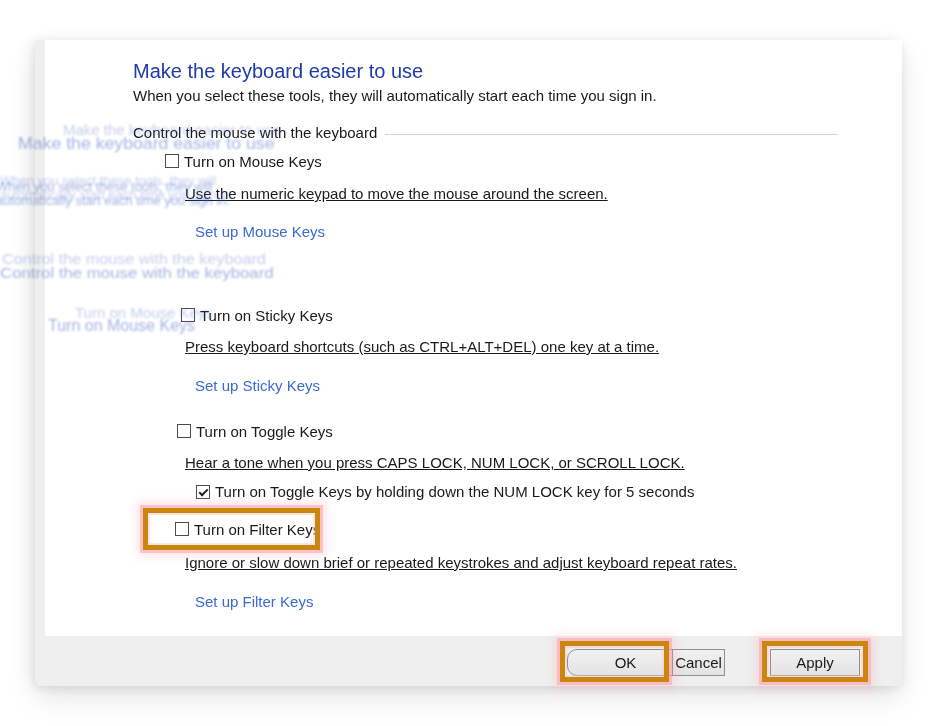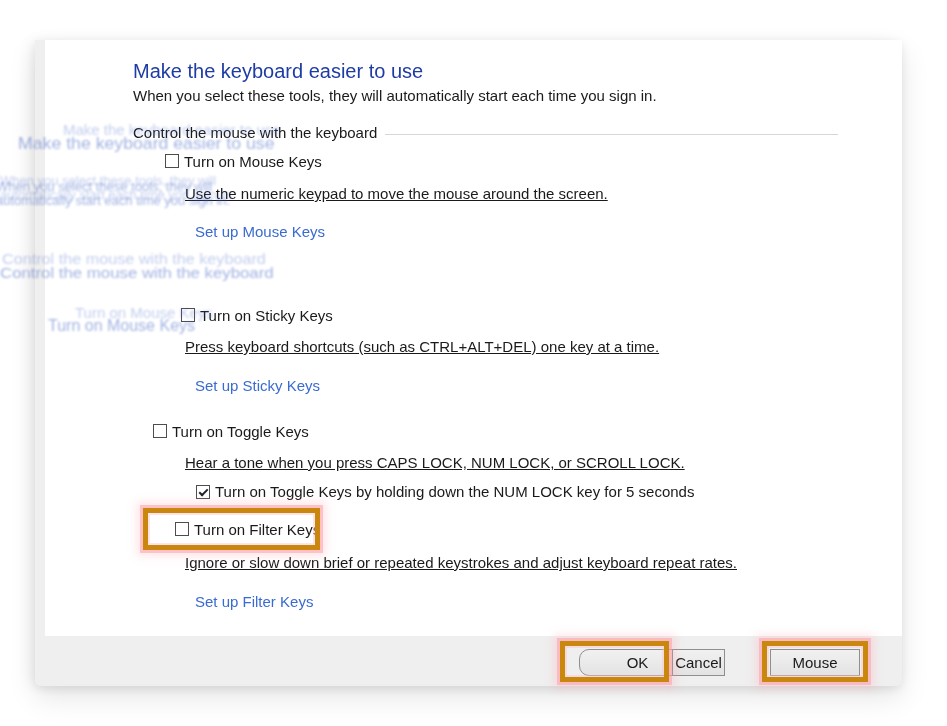--- a/index.html
+++ b/index.html
@@ -72,21 +72,21 @@
     position:absolute;left:0;top:596px;width:867px;height:50px;
     background:#efefef;border-radius:0 0 6px 6px;
   }
   .btn{
     position:absolute;top:13px;height:27px;box-sizing:border-box;
     background:linear-gradient(#f1f1f1,#e3e3e3);
     border:1px solid #8f8f8f;
     font-family:inherit;font-size:15px;color:#1a1a1a;
     display:flex;align-items:center;justify-content:center;cursor:pointer;
   }
-  .btn-ok{left:544px;width:117px;border-radius:10px;}
+  .btn-ok{left:532px;width:117px;border-radius:10px;}
   .btn-cancel{left:637px;width:53px;}
   .btn-apply{left:735px;width:90px;}
 
   
   .ghosts{position:absolute;inset:0;z-index:30;pointer-events:none;}
   .ghost{
     position:absolute;white-space:nowrap;color:rgba(78,112,205,.34);
     filter:blur(0.9px);transform-origin:left top;
   }
   .ghost.dark{color:rgba(70,104,200,.50);filter:blur(1.1px);}
@@ -127,21 +127,21 @@
       <a class="setup-link" style="left:150px;top:183px;">Set up Mouse Keys</a>
 
 
       <div class="cb-row" style="left:136px;top:267px;">
         <span class="cb"></span>
         <span class="cb-label">Turn on Sticky Keys</span>
       </div>
       <div class="desc" style="left:140px;top:298px;">Press keyboard shortcuts (such as CTRL+ALT+DEL) one key at a time.</div>
       <a class="setup-link" style="left:150px;top:337px;">Set up Sticky Keys</a>
 
-      <div class="cb-row" style="left:108px;top:383px;">
+      <div class="cb-row" style="left:132px;top:383px;">
         <span class="cb"></span>
         <span class="cb-label">Turn on Toggle Keys</span>
       </div>
       <div class="desc" style="left:140px;top:414px;">Hear a tone when you press CAPS LOCK, NUM LOCK, or SCROLL LOCK.</div>
 
       <div class="cb-row" style="left:151px;top:443px;align-items:center;">
         <span class="cb checked"></span>
         <span class="cb-label">Turn on Toggle Keys by holding down the NUM LOCK key for 5 seconds</span>
       </div>
 
@@ -153,21 +153,21 @@
       <div class="desc" style="left:140px;top:514px;">Ignore or slow down brief or repeated keystrokes and adjust keyboard repeat rates.</div>
       <a class="setup-link" style="left:150px;top:553px;">Set up Filter Keys</a>
 
     </div>
 
     <div class="footer">
       <div class="hl hl-ok"></div>
       <button class="btn btn-ok">OK</button>
       <button class="btn btn-cancel">Cancel</button>
       <div class="hl hl-apply"></div>
-      <button class="btn btn-apply">Mouse</button>
+      <button class="btn btn-apply">Apply</button>
     </div>
 
   </div>
 
   <div class="ghosts">
     <span class="ghost ghost-title-1">Make the keyboard easier to use</span>
     <span class="ghost dark ghost-title-2">Make the keyboard easier to use</span>
     <div class="ghost ghost-sub">When you select these tools, they will automatically start each time you sign in.</div>
     <div class="ghost dark ghost-sub ghost-sub2">When you select these tools, they will automatically start each time you sign in.</div>
     <span class="ghost ghost-group-1">Control the mouse with the keyboard</span>

